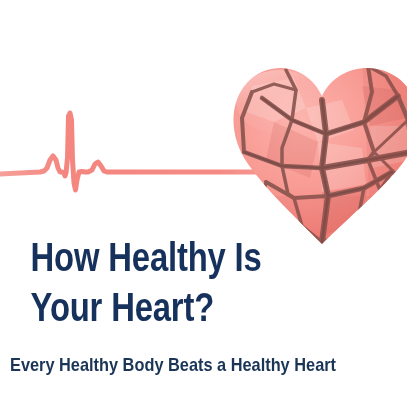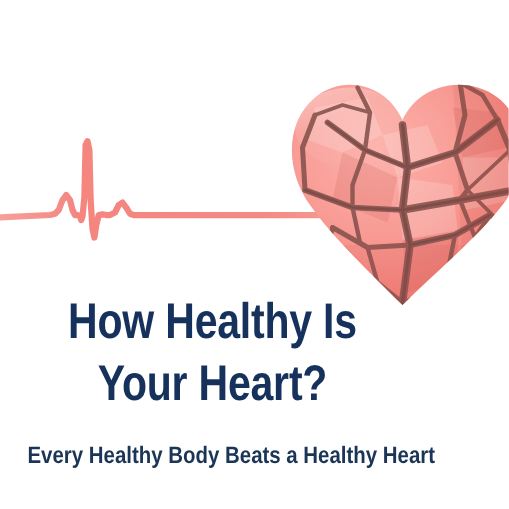--- a/index.html
+++ b/index.html
@@ -39,38 +39,37 @@
     width: 290px;
     height: 105px;
   }
 
   
   #headline-block {
     position: absolute;
     left: 0px;
     top: 232px;
     width: 340px;
-    text-align: center;
   }
   .headline-line {
     display: block;
     color: #15315c;
     font-family: "Liberation Sans Narrow", "Liberation Sans", sans-serif;
     font-weight: bold;
     font-size: 40px;
     line-height: 50px;
     letter-spacing: -0.2px;
     white-space: nowrap;
     transform: scaleX(0.82);
     transform-origin: center center;
   }
 
   #subtitle-block {
     position: absolute;
-    left: 22px;
+    left: 10px;
     top: 353px;
     width: 330px;
     text-align: left;
   }
   #subtitle-text {
     display: block;
     color: #1b3557;
     font-family: "Liberation Sans Narrow", "Liberation Sans", sans-serif;
     font-weight: bold;
     font-size: 19px;

